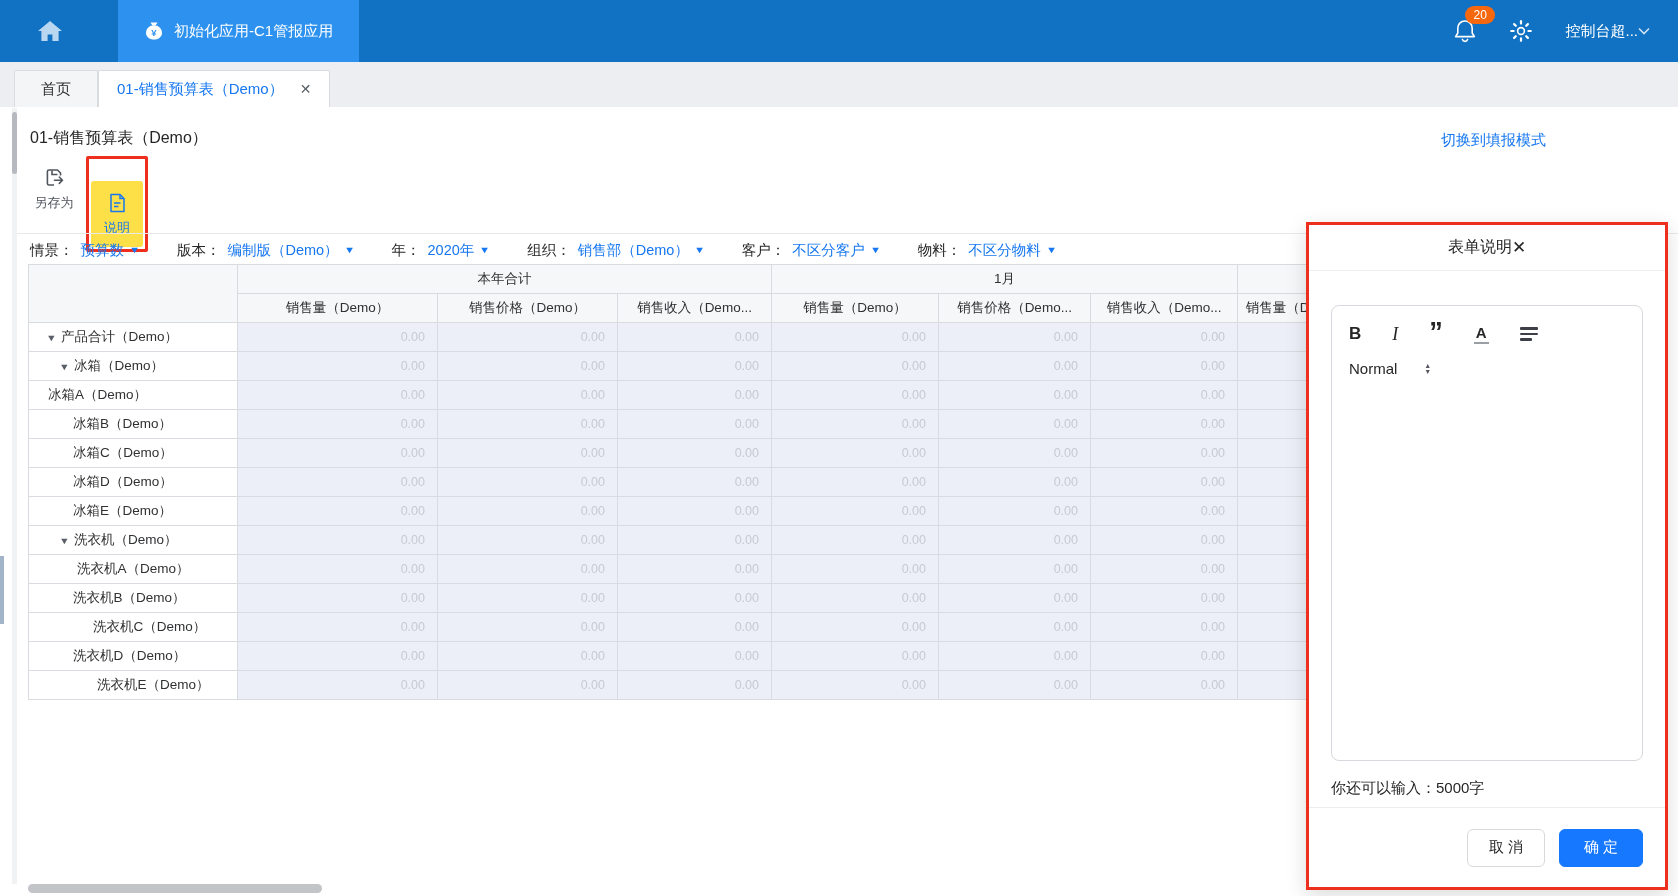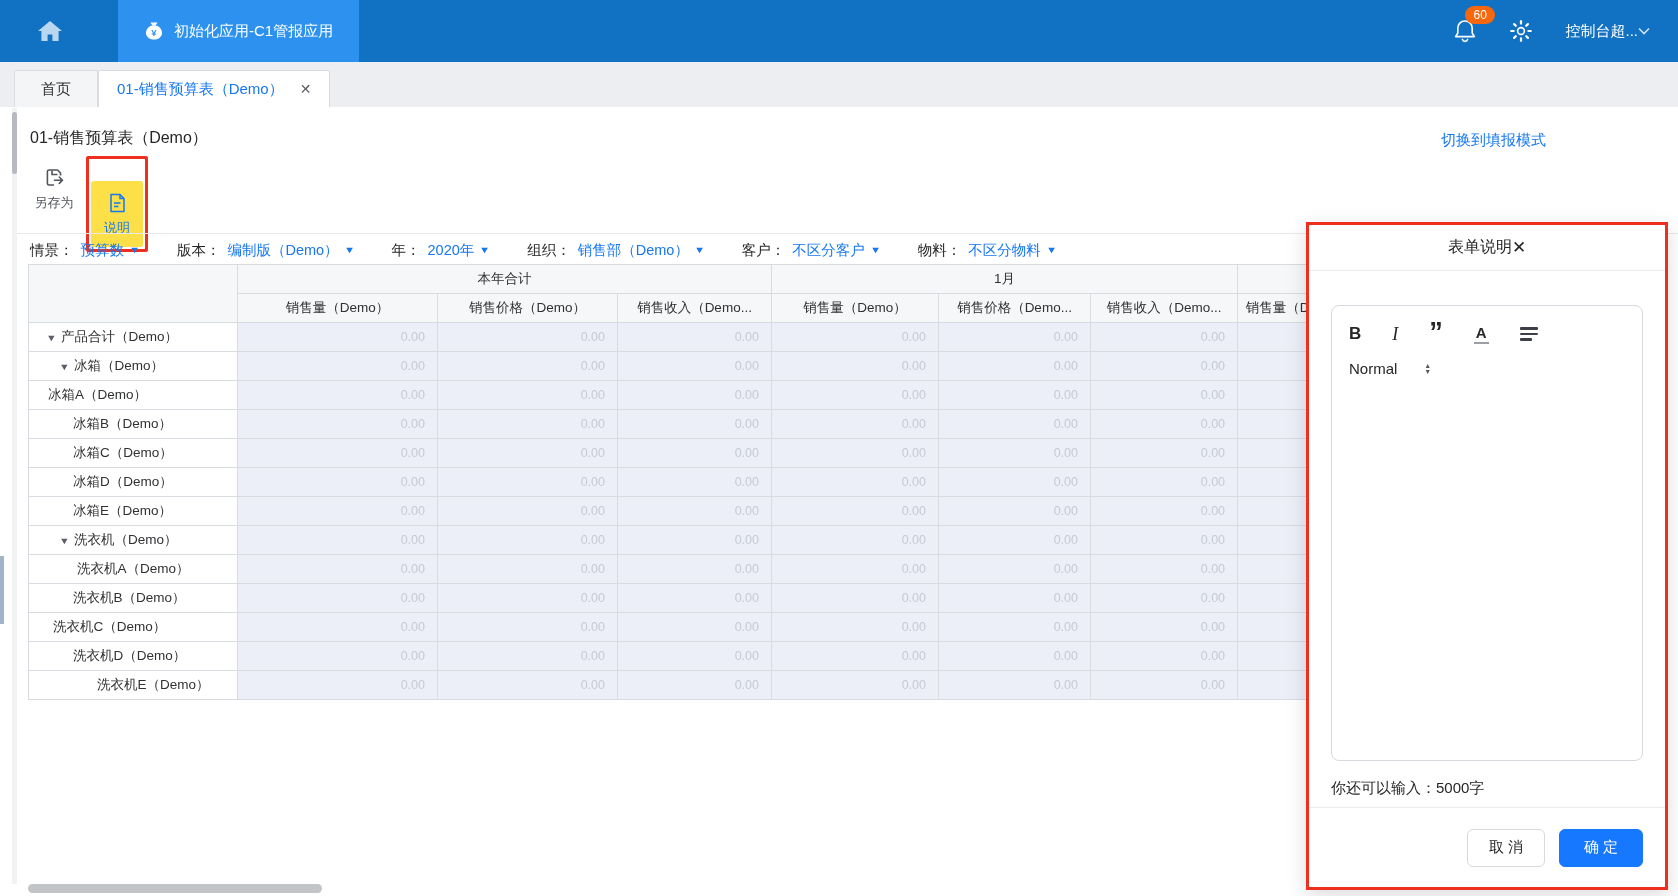--- a/index.html
+++ b/index.html
@@ -103,21 +103,21 @@
     </svg>
     <span>初始化应用-C1管报应用</span>
   </div>
   <div class="tb-spacer"></div>
   <div class="tb-right">
     <div class="bell-wrap">
       <svg width="24" height="26" viewBox="0 0 24 26">
         <path d="M12 3 C7.6 3 4.8 6.2 4.8 10.4 V15 L2.6 18.6 h18.8 L19.2 15 v-4.6 C19.2 6.2 16.4 3 12 3 Z" fill="none" stroke="#fff" stroke-width="1.6" stroke-linejoin="round"></path>
         <path d="M9.4 21.4 a2.7 2.7 0 0 0 5.2 0" fill="none" stroke="#fff" stroke-width="1.6" stroke-linecap="round"></path>
       </svg>
-      <span class="badge">60</span>
+      <span class="badge">20</span>
     </div>
     <div>
       <svg width="24" height="24" viewBox="0 0 24 24">
         <circle cx="12" cy="12" r="3.4" fill="none" stroke="#fff" stroke-width="1.6"></circle>
         <g stroke="#fff" stroke-width="2.2" stroke-linecap="round">
           <line x1="12" y1="2.2" x2="12" y2="4.6"></line>
             <line x1="12" y1="19.4" x2="12" y2="21.8"></line>
           <line x1="2.2" y1="12" x2="4.6" y2="12"></line>
             <line x1="19.4" y1="12" x2="21.8" y2="12"></line>
           <line x1="5.1" y1="5.1" x2="6.8" y2="6.8"></line>
@@ -329,21 +329,21 @@
           <th class="rowhead" style="padding-left: 44px;"><span>洗衣机B（Demo）</span></th>
           <td class="datacell">0.00</td>
           <td class="datacell">0.00</td>
           <td class="datacell">0.00</td>
           <td class="datacell">0.00</td>
           <td class="datacell">0.00</td>
           <td class="datacell">0.00</td>
           <td class="datacell">0.00</td>
         </tr>
         <tr>
-          <th class="rowhead" style="padding-left: 24px; border-radius: 12px;"><span>洗衣机C（Demo）</span></th>
+          <th class="rowhead" style="padding-left: 64px; border-radius: 12px;"><span>洗衣机C（Demo）</span></th>
           <td class="datacell">0.00</td>
           <td class="datacell">0.00</td>
           <td class="datacell">0.00</td>
           <td class="datacell">0.00</td>
           <td class="datacell">0.00</td>
           <td class="datacell">0.00</td>
           <td class="datacell">0.00</td>
         </tr>
         <tr>
           <th class="rowhead" style="padding-left: 44px;"><span>洗衣机D（Demo）</span></th>

